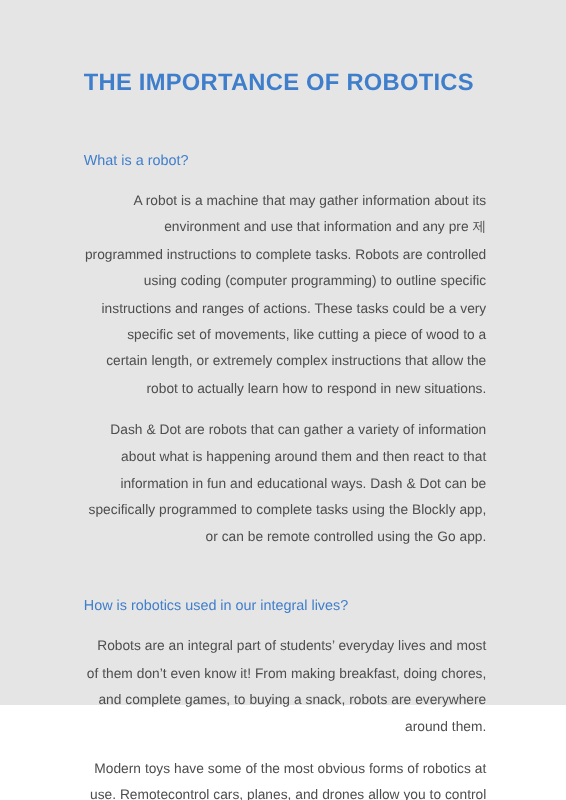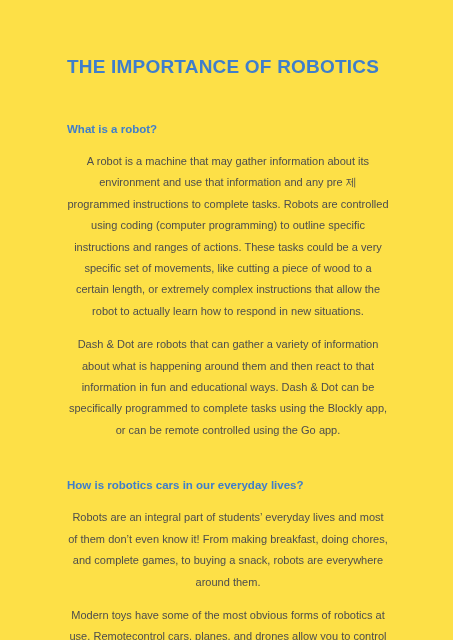--- a/index.html
+++ b/index.html
@@ -10,22 +10,22 @@
   body {
     width: 453px;
     height: 640px;
     overflow: hidden;
     font-family: "Liberation Sans", sans-serif;
     -webkit-font-smoothing: antialiased;
   }
   .page {
     position: relative;
     width: 453px;
-    height: 640px;
-    background: #fde047;
+    height: 564px;
+    background: #e5e5e5;
     box-sizing: border-box;
   }
   .content {
     position: absolute;
     left: 67px;
     top: 0;
     width: 322px;
   }
   .doc-title {
     color: #3f7ecb;
@@ -33,32 +33,32 @@
     font-weight: bold;
     letter-spacing: 0.2px;
     line-height: 24px;
     margin: 0;
     padding-top: 55px;
     white-space: nowrap;
   }
   .section-heading {
     color: #3f7ecb;
     font-size: 11.5px;
-    font-weight: bold;
+    font-weight: normal;
     line-height: 17px;
     margin: 0;
   }
   .heading-1 { padding-top: 42px; }
   .heading-2 { padding-top: 36px; }
   p.body-text {
     color: #4d4d4d;
     font-size: 11px;
     line-height: 21.4px;
     margin: 0;
-    text-align: center;
+    text-align: right;
     word-spacing: 0.1px;
   }
   .gap-md { height: 12px; }
   .gap-lg { height: 13px; }
 </style>
 </head>
 <body>
 
 <div class="page">
   <div class="content">
@@ -68,21 +68,21 @@
     <h2 class="section-heading heading-1">What is a robot?</h2>
 
     <div class="gap-lg"></div>
 
     <p class="body-text">A robot is a machine that may gather information about its environment and use that information and any pre 제 programmed instructions to complete tasks. Robots are controlled using coding (computer programming) to outline specific instructions and ranges of actions. These tasks could be a very specific set of movements, like cutting a piece of wood to a certain length, or extremely complex instructions that allow the robot to actually learn how to respond in new situations.</p>
 
     <div class="gap-md"></div>
 
     <p class="body-text">Dash &amp; Dot are robots that can gather a variety of information about what is happening around them and then react to that information in fun and educational ways. Dash &amp; Dot can be specifically programmed to complete tasks using the Blockly app, or can be remote controlled using the Go app.</p>
 
-    <h2 class="section-heading heading-2">How is robotics cars in our everyday lives?</h2>
+    <h2 class="section-heading heading-2">How is robotics used in our integral lives?</h2>
 
     <div class="gap-lg"></div>
 
     <p class="body-text">Robots are an integral part of students’ everyday lives and most of them don’t even know it! From making breakfast, doing chores, and complete games, to buying a snack, robots are everywhere around them.</p>
 
     <div class="gap-md"></div>
 
     <p class="body-text">Modern toys have some of the most obvious forms of robotics at use. Remotecontrol cars, planes, and drones allow you to control the robot's movement in realtime. Sometimes robotics is used in a less obvious way. Vending machines use robotics to decide which snack to dispense based on what buttons you press,  and automatic doors open when they sense someone in front of them.</p>
 
   </div>

